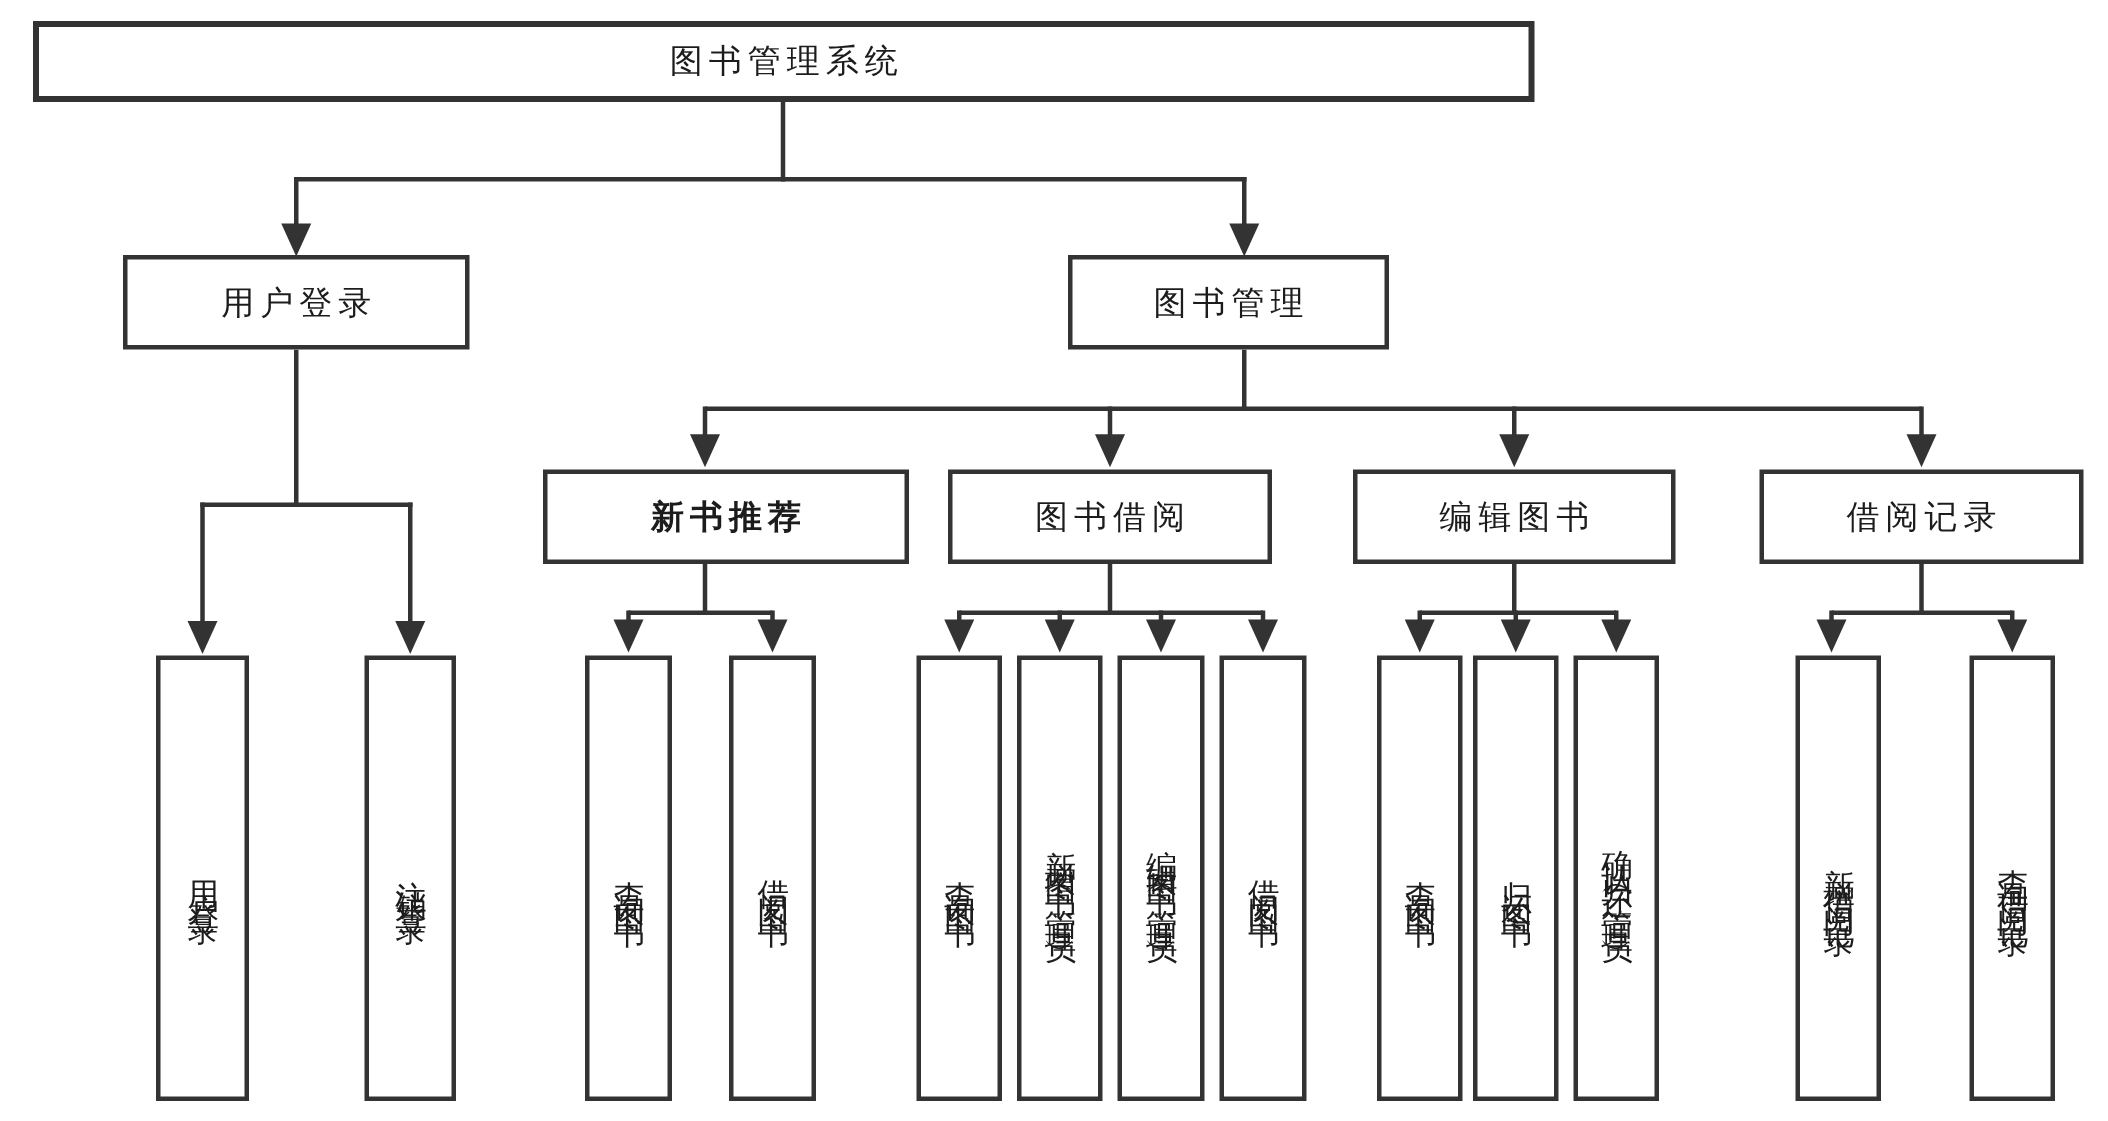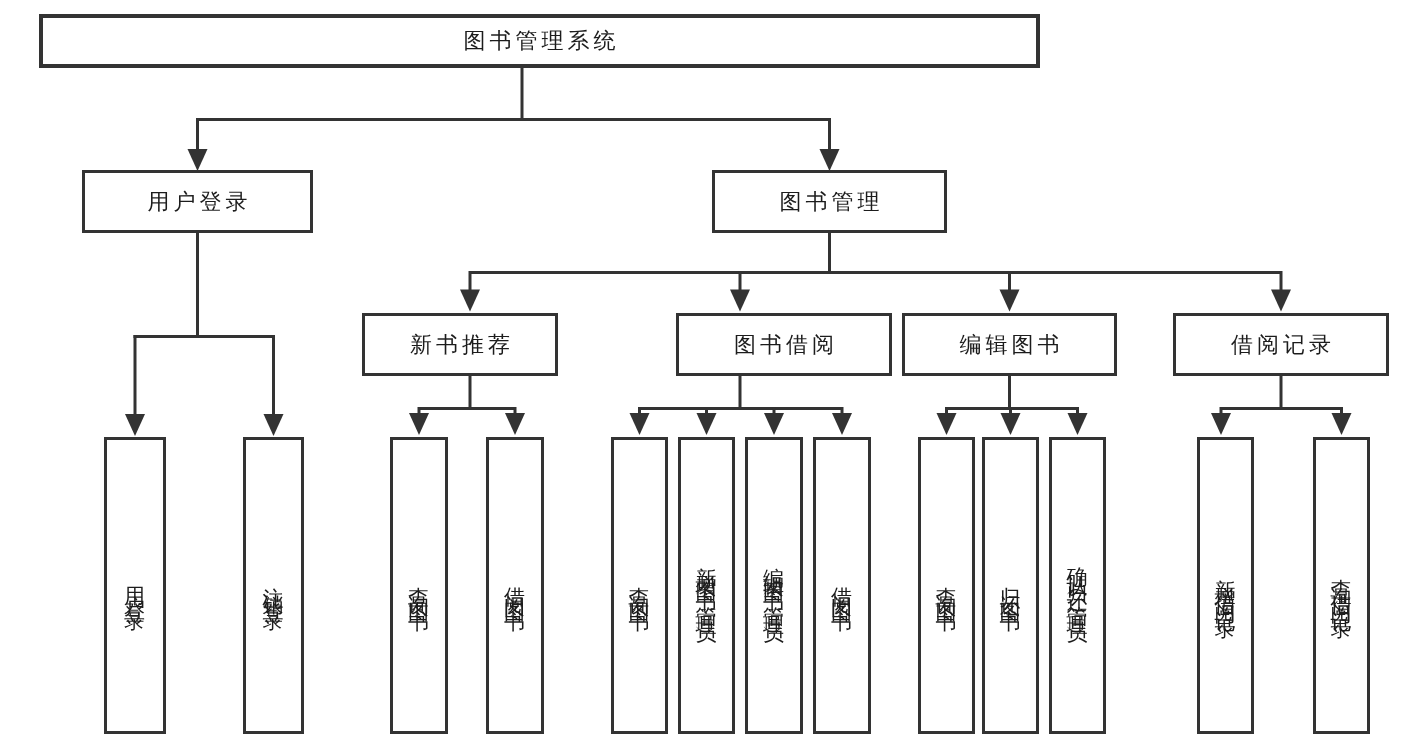--- a/index.html
+++ b/index.html
@@ -24,36 +24,36 @@
     border:3px solid var(--line);
     background:#fff;
     display:flex;
     align-items:center;
     justify-content:center;
     font-size:22px;
     letter-spacing:4px;
     text-indent:4px;
     white-space:nowrap;
   }
-  .root{border-width:4px;margin-left:17px;}
+  .root{border-width:4px;}
   .v{
     writing-mode:vertical-rl;
     text-orientation:mixed;
     letter-spacing:8px;
     text-indent:0;
     font-size:21px;
     line-height:1;
     white-space:normal;
   }
   
   #root-box        {left:22px;  top:14px;  width:1001px; height:54px;}
   #user-login      {left:82px;  top:170px; width:231px; height:63px;}
-  #book-mgmt       {left:712px; top:170px; width:235px; height:63px;}
-  #new-book-rec    {left:362px; top:313px; width:196px; height:63px;}
-  #book-borrow     {left:632px; top:313px; width:216px; height:63px;margin-left:44px;}
+  #book-mgmt       {left:712px; top:170px; width:214px; height:63px;}
+  #new-book-rec    {left:362px; top:313px; width:244px; height:63px;font-weight:bold;}
+  #book-borrow     {left:632px; top:313px; width:216px; height:63px;}
   #current-borrow  {left:902px; top:313px; width:215px; height:63px;}
   #borrow-records  {left:1173px;top:313px; width:216px; height:63px;}
   .leaf{top:437px;height:297px;}
   #leaf-user-login     {left:104px; width:62px;}
   #leaf-logout         {left:243px; width:61px;}
   #leaf-query-book-1   {left:390px; width:58px;}
   #leaf-borrow-book-1  {left:486px; width:58px;}
   #leaf-query-book-2   {left:611px; width:57px;}
   #leaf-add-book       {left:678px; width:57px;}
   #leaf-edit-book      {left:745px; width:58px;}

